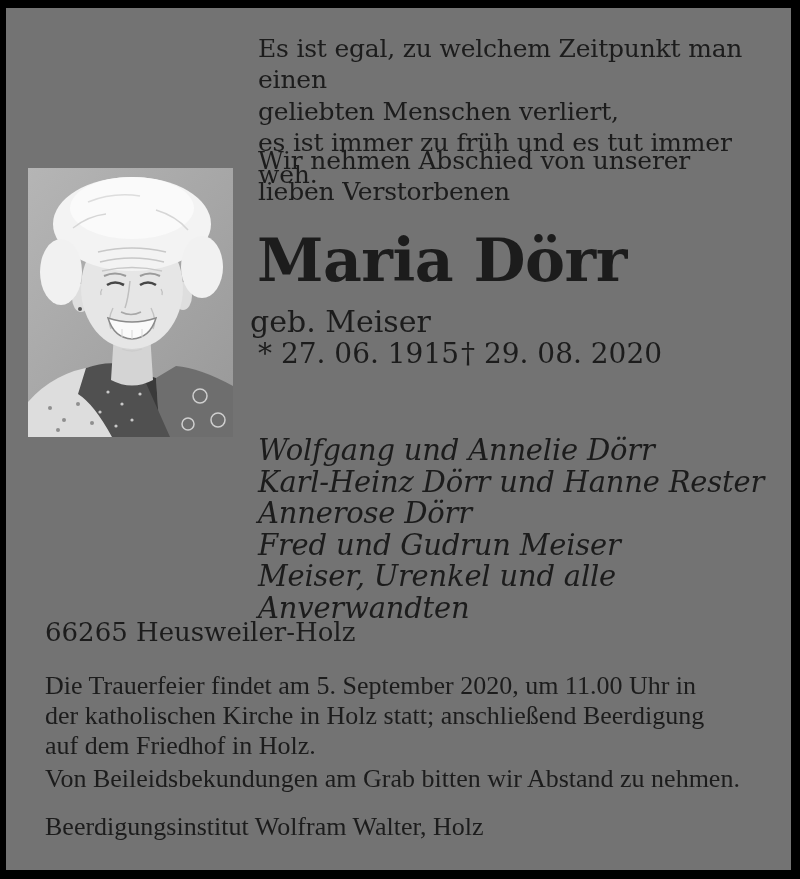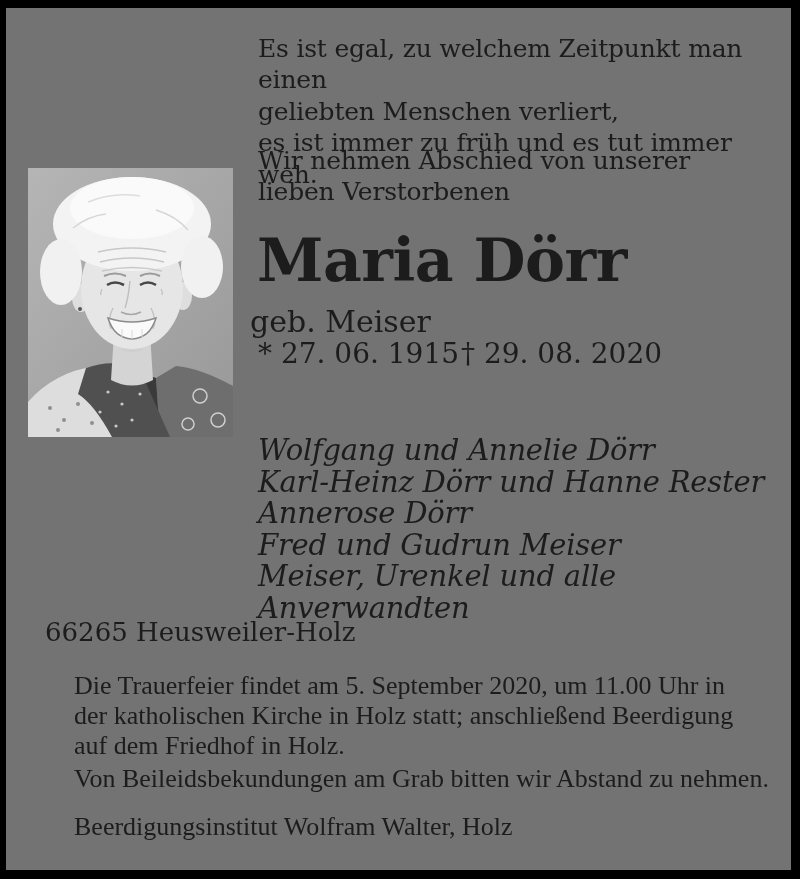--- a/index.html
+++ b/index.html
@@ -66,21 +66,21 @@
     font-size: 29px; line-height: 31.5px;
     font-style: italic;
     letter-spacing: -0.2px;
   }
   .location {
     left: 39px; top: 609px;
     font-size: 26px; line-height: 31px;
   }
   .bottom-text {
     font-family: "Liberation Serif", serif;
-    font-size: 26px; line-height: 30px; margin-left: 29px;
+    font-size: 26px; line-height: 30px;
   }
   .funeral {
     left: 39px; top: 663px;
     white-space: pre-line;
   }
   .condolence { left: 39px; top: 756px; text-align: right; }
   .undertaker { left: 39px; top: 804px; }
 </style>
 </head>
 <body>

